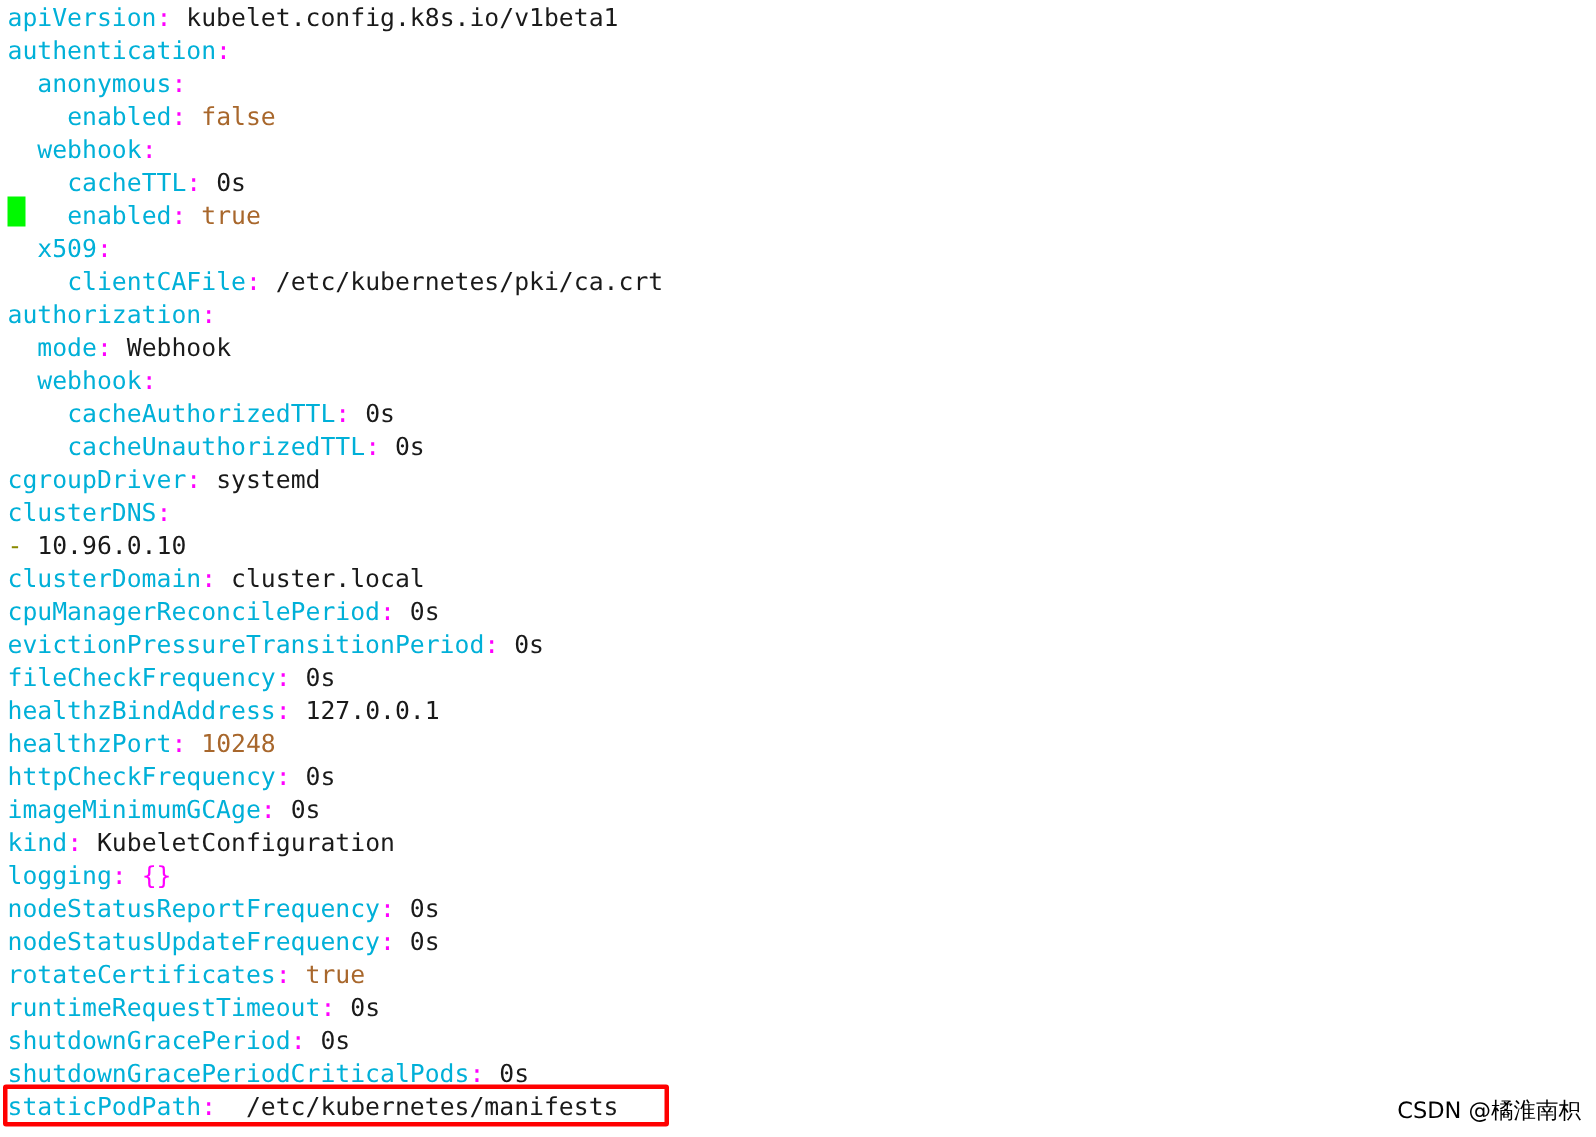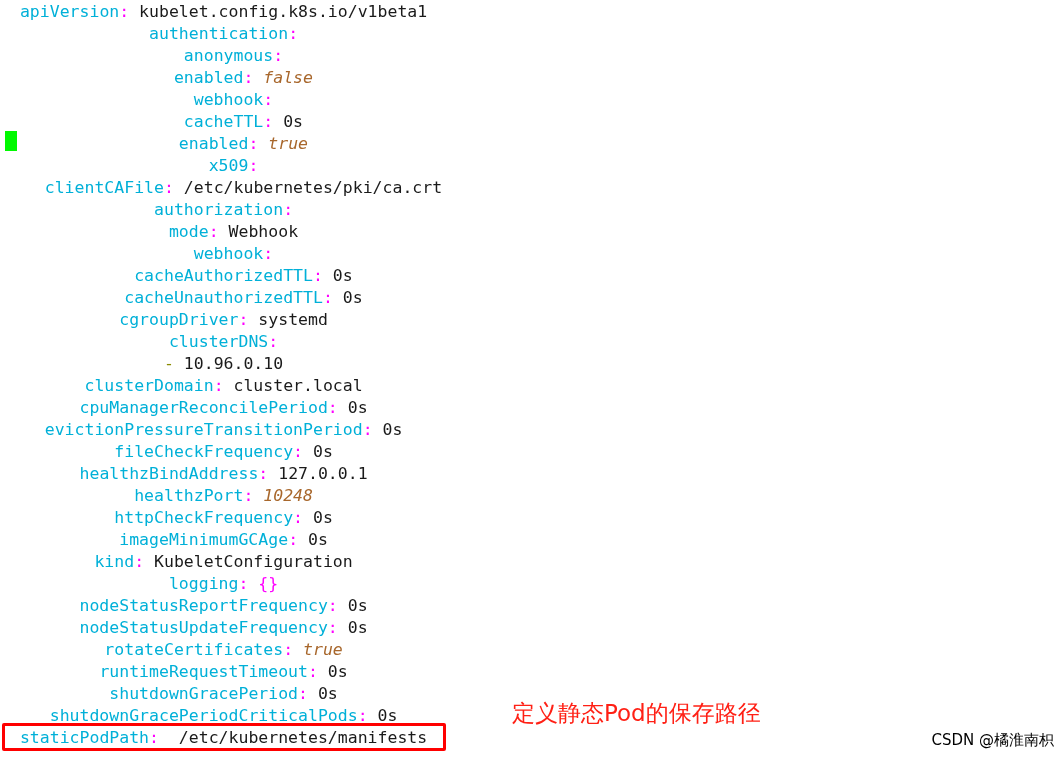--- a/index.html
+++ b/index.html
@@ -16,21 +16,20 @@
     font-family: "DejaVu Sans Mono", "Liberation Mono", monospace;
   }
 
   #editor {
     position: absolute;
     left: 0;
     top: 0;
     width: 1064px;
     height: 654px;
     background: #ffffff;
-    text-align: center;
   }
 
   .code-area {
     position: absolute;
     left: 5px;
     top: 1px;
     font-family: "DejaVu Sans Mono", "Liberation Mono", monospace;
     font-size: 16.5px;
     line-height: 22px;
     white-space: pre;
@@ -40,21 +39,21 @@
   .line {
     height: 22px;
     white-space: pre;
     position: relative;
   }
 
   
   .k   { color: #00b0d8; }            
   .c   { color: #ff00ff; }            
   .v   { color: #1a1a1a; }            
-  .b   { color: #a8672c; font-style: italic; }            
+  .b   { color: #a8672c; }            
   .d   { color: #8a8a00; }            
   .br  { color: #ff00ff; }            
 
   
   #cursor-block {
     position: absolute;
     left: 5px;
     top: 131px;
     width: 12px;
     height: 20px;
@@ -99,17 +98,16 @@
 <body>
 
 <div id="editor">
 
   <div class="code-area" id="code-area"><div class="line"><span class="k">apiVersion</span><span class="c">:</span><span class="v"> kubelet.config.k8s.io/v1beta1</span></div><div class="line"><span class="k">authentication</span><span class="c">:</span></div><div class="line"><span>  </span><span class="k">anonymous</span><span class="c">:</span></div><div class="line"><span>    </span><span class="k">enabled</span><span class="c">:</span><span class="b"> false</span></div><div class="line"><span>  </span><span class="k">webhook</span><span class="c">:</span></div><div class="line"><span>    </span><span class="k">cacheTTL</span><span class="c">:</span><span class="v"> 0s</span></div><div class="line"><span>    </span><span class="k">enabled</span><span class="c">:</span><span class="b"> true</span></div><div class="line"><span>  </span><span class="k">x509</span><span class="c">:</span></div><div class="line"><span>    </span><span class="k">clientCAFile</span><span class="c">:</span><span class="v"> /etc/kubernetes/pki/ca.crt</span></div><div class="line"><span class="k">authorization</span><span class="c">:</span></div><div class="line"><span>  </span><span class="k">mode</span><span class="c">:</span><span class="v"> Webhook</span></div><div class="line"><span>  </span><span class="k">webhook</span><span class="c">:</span></div><div class="line"><span>    </span><span class="k">cacheAuthorizedTTL</span><span class="c">:</span><span class="v"> 0s</span></div><div class="line"><span>    </span><span class="k">cacheUnauthorizedTTL</span><span class="c">:</span><span class="v"> 0s</span></div><div class="line"><span class="k">cgroupDriver</span><span class="c">:</span><span class="v"> systemd</span></div><div class="line"><span class="k">clusterDNS</span><span class="c">:</span></div><div class="line"><span class="d">-</span><span class="v"> 10.96.0.10</span></div><div class="line"><span class="k">clusterDomain</span><span class="c">:</span><span class="v"> cluster.local</span></div><div class="line"><span class="k">cpuManagerReconcilePeriod</span><span class="c">:</span><span class="v"> 0s</span></div><div class="line"><span class="k">evictionPressureTransitionPeriod</span><span class="c">:</span><span class="v"> 0s</span></div><div class="line"><span class="k">fileCheckFrequency</span><span class="c">:</span><span class="v"> 0s</span></div><div class="line"><span class="k">healthzBindAddress</span><span class="c">:</span><span class="v"> 127.0.0.1</span></div><div class="line"><span class="k">healthzPort</span><span class="c">:</span><span class="b"> 10248</span></div><div class="line"><span class="k">httpCheckFrequency</span><span class="c">:</span><span class="v"> 0s</span></div><div class="line"><span class="k">imageMinimumGCAge</span><span class="c">:</span><span class="v"> 0s</span></div><div class="line"><span class="k">kind</span><span class="c">:</span><span class="v"> KubeletConfiguration</span></div><div class="line"><span class="k">logging</span><span class="c">:</span><span class="br"> {}</span></div><div class="line"><span class="k">nodeStatusReportFrequency</span><span class="c">:</span><span class="v"> 0s</span></div><div class="line"><span class="k">nodeStatusUpdateFrequency</span><span class="c">:</span><span class="v"> 0s</span></div><div class="line"><span class="k">rotateCertificates</span><span class="c">:</span><span class="b"> true</span></div><div class="line"><span class="k">runtimeRequestTimeout</span><span class="c">:</span><span class="v"> 0s</span></div><div class="line"><span class="k">shutdownGracePeriod</span><span class="c">:</span><span class="v"> 0s</span></div><div class="line"><span class="k">shutdownGracePeriodCriticalPods</span><span class="c">:</span><span class="v"> 0s</span></div><div class="line"><span class="k">staticPodPath</span><span class="c">:</span><span class="v">  /etc/kubernetes/manifests</span></div></div>
 
   <div id="cursor-block"></div>
 
   <div id="highlight-box"></div>
 
-  <div id="annotation">定义静态Pod的保存路径</div>
 
   <div id="watermark">CSDN @橘淮南枳</div>
 
 </div>
 
 </body></html>

